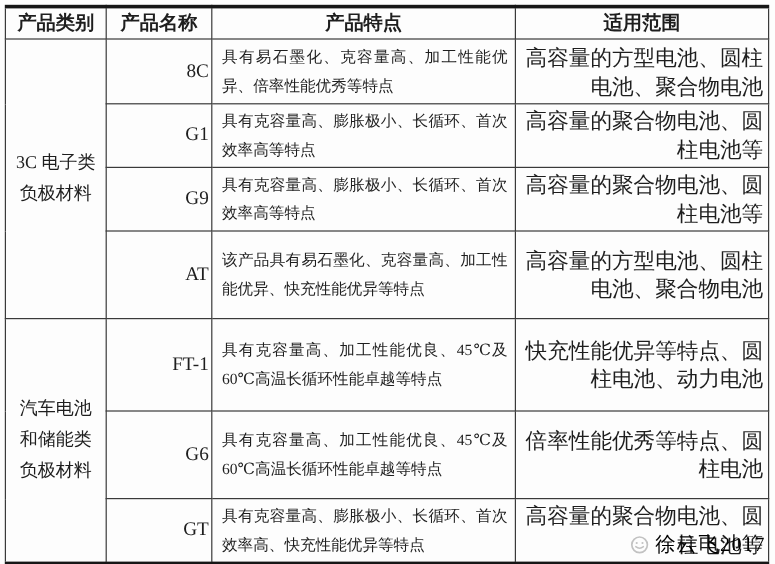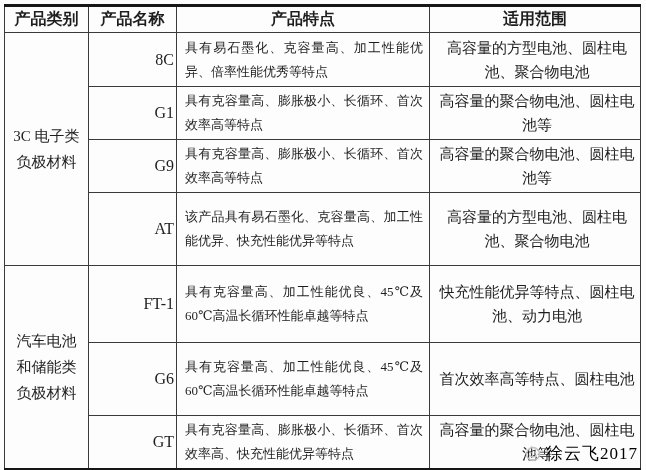--- a/index.html
+++ b/index.html
@@ -53,24 +53,24 @@
     font-size: 16px;
     padding: 0 2px;
   }
   td.feat {
     font-size: 13px;
     line-height: 24px;
     padding: 2px 6px 2px 8px;
     text-align: justify;
   }
   td.scope {
-    font-size: 15px;
+    font-size: 18px;
     line-height: 24px;
     padding: 2px 4px 2px 8px;
-    text-align: center;
+    text-align: right;
   }
   tr.r2 { height: 54px; }
   tr.r3 { height: 52px; }
   tr.r4 { height: 51px; }
   tr.r5 { height: 73px; }
   tr.r6 { height: 77px; }
   tr.r7 { height: 73px; }
   tr.r8 { height: 46px; }
   .watermark {
     position: absolute;
@@ -137,21 +137,21 @@
           <div>和储能类</div>
           <div>负极材料</div>
         </td>
         <td class="name">FT-1</td>
         <td class="feat">具有克容量高、加工性能优良、45℃及 60℃高温长循环性能卓越等特点</td>
         <td class="scope">快充性能优异等特点、圆柱电池、动力电池</td>
       </tr>
       <tr class="r7">
         <td class="name">G6</td>
         <td class="feat">具有克容量高、加工性能优良、45℃及 60℃高温长循环性能卓越等特点</td>
-        <td class="scope">首次效率高等特点、圆柱电池</td>
+        <td class="scope">倍率性能优秀等特点、圆柱电池</td>
       </tr>
       <tr class="r8">
         <td class="name">GT</td>
         <td class="feat">具有克容量高、膨胀极小、长循环、首次效率高、快充性能优异等特点</td>
         <td class="scope">高容量的聚合物电池、圆柱电池等</td>
       </tr>
     </tbody>
   </table>
 
   <div class="watermark">

